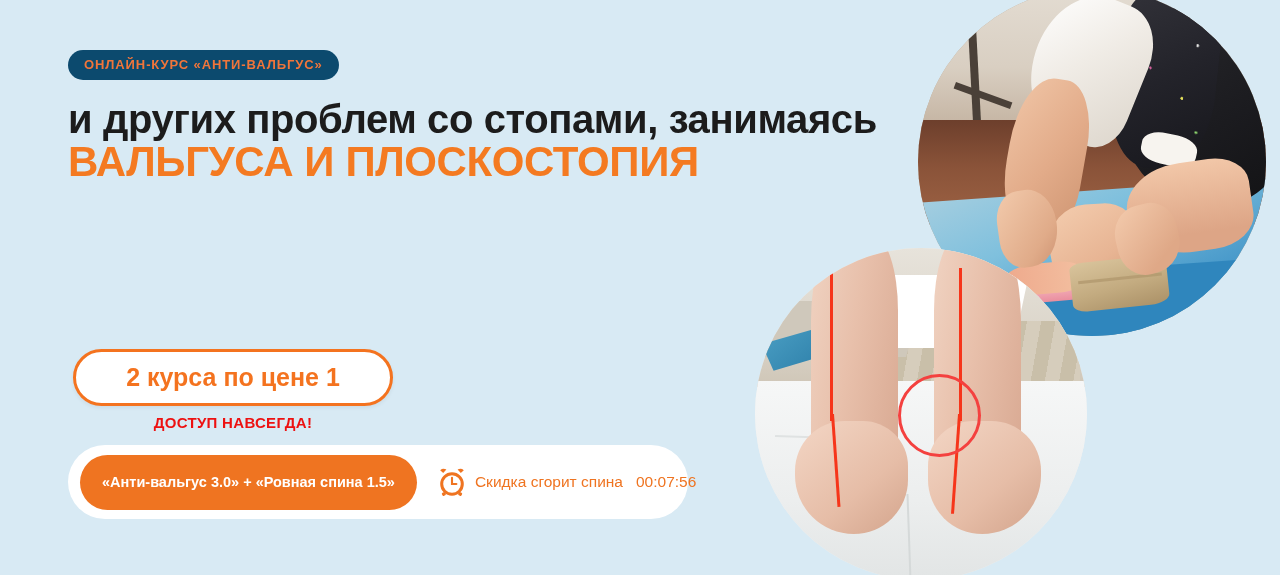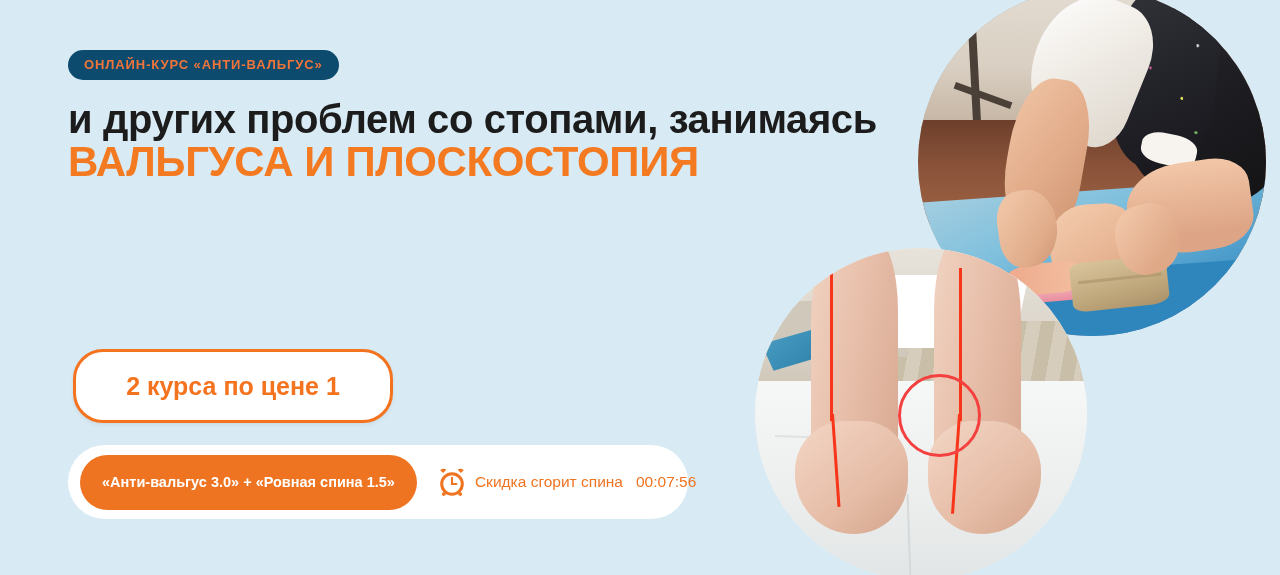--- a/index.html
+++ b/index.html
@@ -260,21 +260,21 @@
     letter-spacing: -0.4px;
   }
   .hl-1 { font-size: 40px; color: #1c1c1c; }
   .hl-2 { font-size: 42px; color: #f47a21; }
   .hl-3 { font-size: 40px; color: #1c1c1c; }
   .hl-4 { font-size: 42px; color: #f47a21; }
 
   .cta-button {
     position: absolute;
     left: 73px; top: 349px;
-    width: 320px; height: 74px;
+    width: 320px; height: 57px;
     background: #ffffff;
     border: 3px solid #f4731f;
     border-radius: 30px;
     color: #f4731f;
     font-size: 25px;
     font-weight: bold;
     display: flex;
     align-items: center;
     justify-content: center;
     cursor: pointer;
@@ -386,20 +386,21 @@
 
   <div class="badge">ОНЛАЙН-КУРС «АНТИ-ВАЛЬГУС»</div>
 
   <div class="headline">
     <div class="hl hl-3">и других проблем со стопами, занимаясь</div>
     <div class="hl hl-2">ВАЛЬГУСА И ПЛОСКОСТОПИЯ</div>
   </div>
 
   <div class="cta-button">2 курса по цене 1</div>
 
+  <div class="forever">ДОСТУП НАВСЕГДА!</div>
 
   <div class="offer-bar">
     <div class="offer-pill">«Анти-вальгус 3.0» + «Ровная спина 1.5»</div>
 
     <div class="timer-group">
       <svg class="alarm-icon" viewBox="0 0 26 28">
         <path d="M4.2 5.0 L1.2 2.2 A5.2 5.2 0 0 1 7.4 1.6 Z" fill="#ef7421"></path>
         <path d="M21.8 5.0 L24.8 2.2 A5.2 5.2 0 0 0 18.6 1.6 Z" fill="#ef7421"></path>
         <circle cx="13" cy="16" r="10.3" fill="none" stroke="#ef7421" stroke-width="3"></circle>
         <path d="M13 9.8 L13 16 L17.4 16" fill="none" stroke="#ef7421" stroke-width="2.1" stroke-linecap="round"></path>

